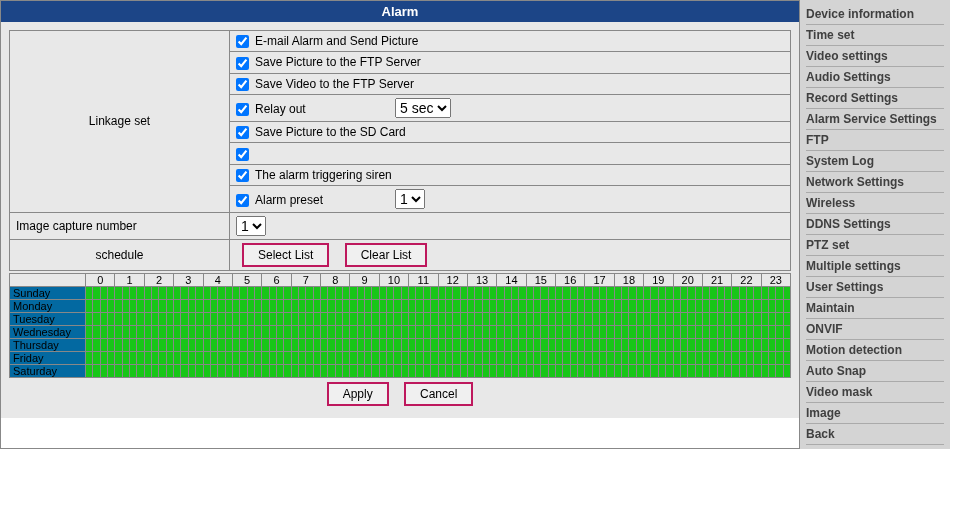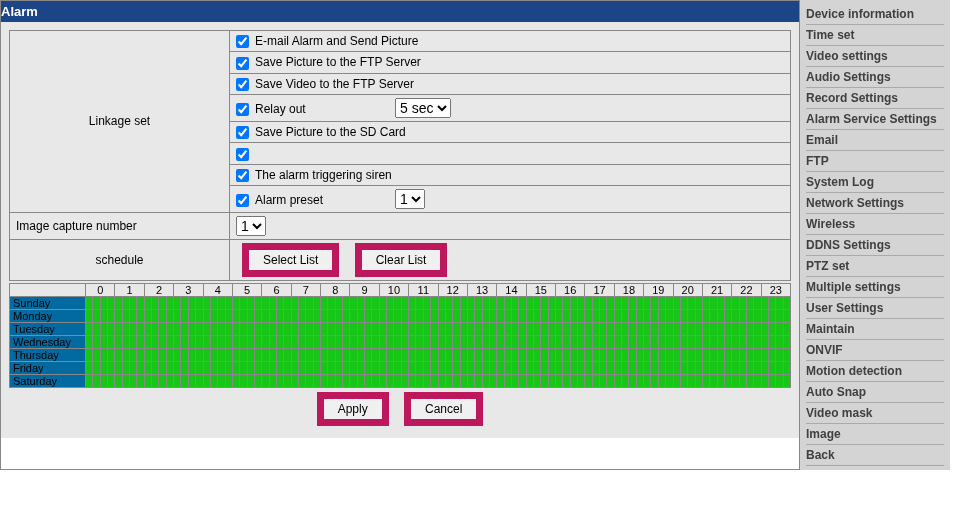--- a/index.html
+++ b/index.html
@@ -1,28 +1,28 @@
 <!DOCTYPE html>
 <html><head>
   <meta charset="utf-8">
   <style>
     * { box-sizing: border-box; margin: 0; padding: 0; }
     body { font-family: Arial, sans-serif; font-size: 12px; background: #fff; }
     .layout { display: flex; }
     .main { flex: 0 0 800px; border: 1px solid #888; }
-    .header { background: #1c4587; color: #fff; font-weight: bold; padding: 3px 0; font-size: 13px; }
+    .header { background: #1c4587; color: #fff; text-align: center; font-weight: bold; padding: 3px 0; font-size: 13px; }
     .inner { background: #e8e8e8; padding: 8px; }
     table.linkage { width: 100%; border-collapse: collapse; }
     table.linkage td { border: 1px solid #888; padding: 3px 6px; background: #e8e8e8; font-size: 12px; }
     table.linkage td.rowlabel { width: 220px; text-align: center; vertical-align: middle; }
     table.linkage td.opt { white-space: nowrap; }
     input[type=checkbox] { margin-right: 6px; vertical-align: middle; }
     select { font-size: 14px; }
     .btnrow { text-align: center; padding: 4px 0 4px; }
-    button { font-size: 12px; padding: 3px 14px; margin: 0 6px; background: #f0f0f0; border: 7px solid #be185d; cursor: pointer; }
+    button { font-size: 12px; padding: 3px 14px; margin: 0 6px; background: #f0f0f0; border: 2px solid #be185d; cursor: pointer; }
     
     .sched { margin-top: 2px; }
     table.grid { width: 100%; border-collapse: collapse; table-layout: fixed; }
     table.grid th, table.grid td { border: 1px solid #888; font-size: 11px; text-align: center; padding: 0; height: 13px; }
     table.grid th.hour { font-weight: normal; }
     table.grid th.corner { width: 76px; }
     table.grid td.daylabel { text-align: left; padding-left: 3px; background: #0369a1; width: 76px; }
     table.grid td.cell { background: #18c618; }
     
     .sidebar { flex: 0 0 150px; background: #d4d4d4; padding: 4px 6px; font-size: 12px; }
@@ -821,21 +821,20 @@
     </div>
   </div>
 
   <div class="sidebar" id="sidebarNav">
       <a>Device information</a>
       <a>Time set</a>
       <a>Video settings</a>
       <a>Audio Settings</a>
       <a>Record Settings</a>
       <a>Alarm Service Settings</a>
-      <a>Email</a>
       <a>FTP</a>
       <a>System Log</a>
       <a>Network Settings</a>
       <a>Wireless</a>
       <a>DDNS Settings</a>
       <a>PTZ set</a>
       <a>Multiple settings</a>
       <a>User Settings</a>
       <a>Maintain</a>
       <a>ONVIF</a>

